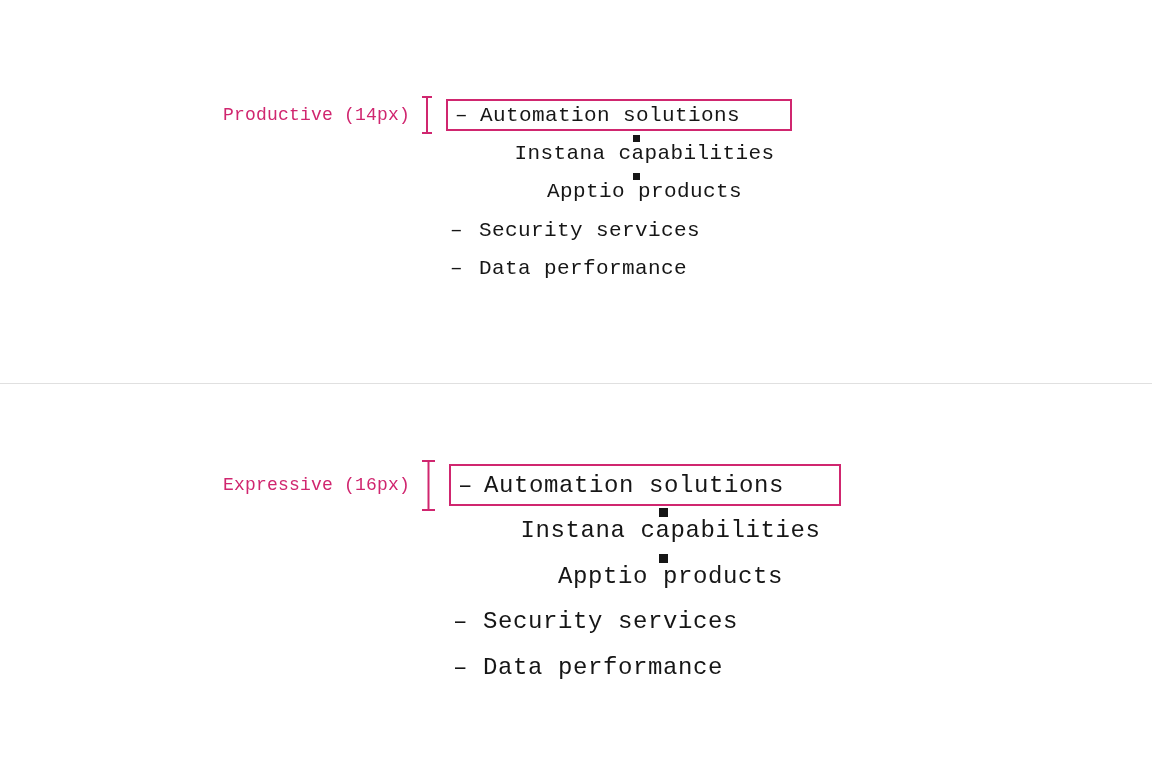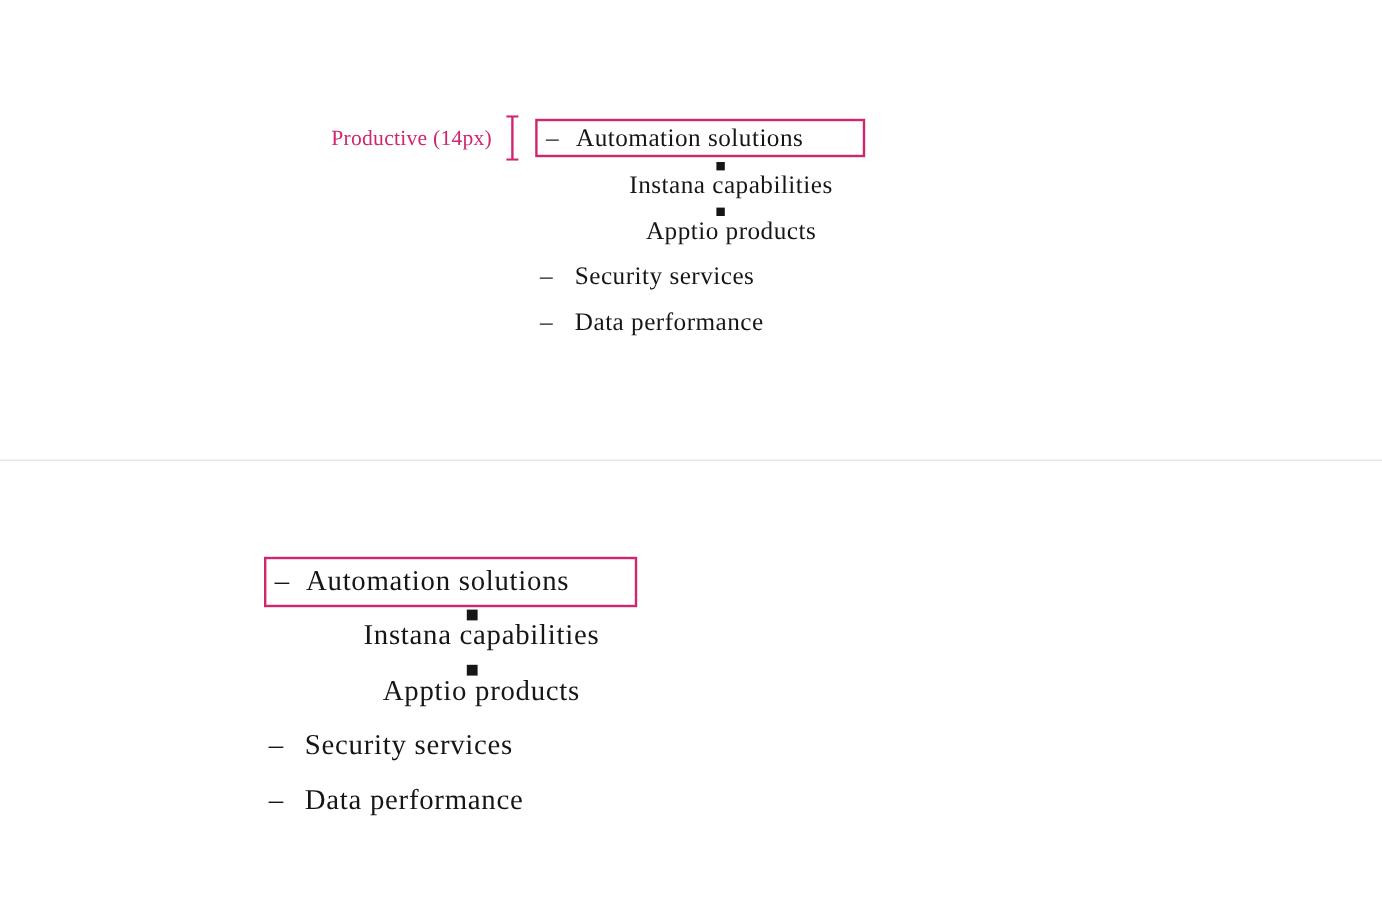--- a/index.html
+++ b/index.html
@@ -2,21 +2,21 @@
 <html style="--pink: #d0266f; --text: #161616; --divider: #e0e0e0; --bg: #ffffff;"><head>
 <meta charset="utf-8">
 <style>
   html, body { margin: 0; padding: 0; background: #ffffff; }
   .canvas {
     position: relative;
     width: 1152px;
     height: 767px;
     overflow: hidden;
     background: var(--bg, #ffffff);
-    font-family: Liberation Serif, serif;
+    font-family: Liberation Mono, monospace;
   }
   .divider {
     position: absolute;
     top: 383px; left: 0;
     width: 1152px;
     border: none;
     border-top: 1px solid var(--divider, #e0e0e0);
     margin: 0;
   }
   .sample {
@@ -103,20 +103,28 @@
       <div class="item sib">
         <span class="dash">–</span>
         <span>Data performance</span>
       </div>
     </div>
   </section>
 
   <hr class="divider">
 
   <section class="sample expressive">
+    <div class="annotation">
+      <span class="ann-label">Expressive (16px)</span>
+      <svg class="bracket" width="15" height="51" viewBox="0 0 15 51">
+        <line x1="1" y1="1" x2="14" y2="1" stroke="#d0266f" stroke-width="2"></line>
+        <line x1="1" y1="50" x2="14" y2="50" stroke="#d0266f" stroke-width="2"></line>
+        <line x1="7.5" y1="1" x2="7.5" y2="50" stroke="#d0266f" stroke-width="2"></line>
+      </svg>
+    </div>
     <div class="list">
       <div class="item boxed">
         <span class="dash">–</span>
         <span>Automation solutions</span>
       </div>
       <div class="item nested">
         <span class="square"></span>
         <span>Instana capabilities</span>
       </div>
       <div class="item nested">

